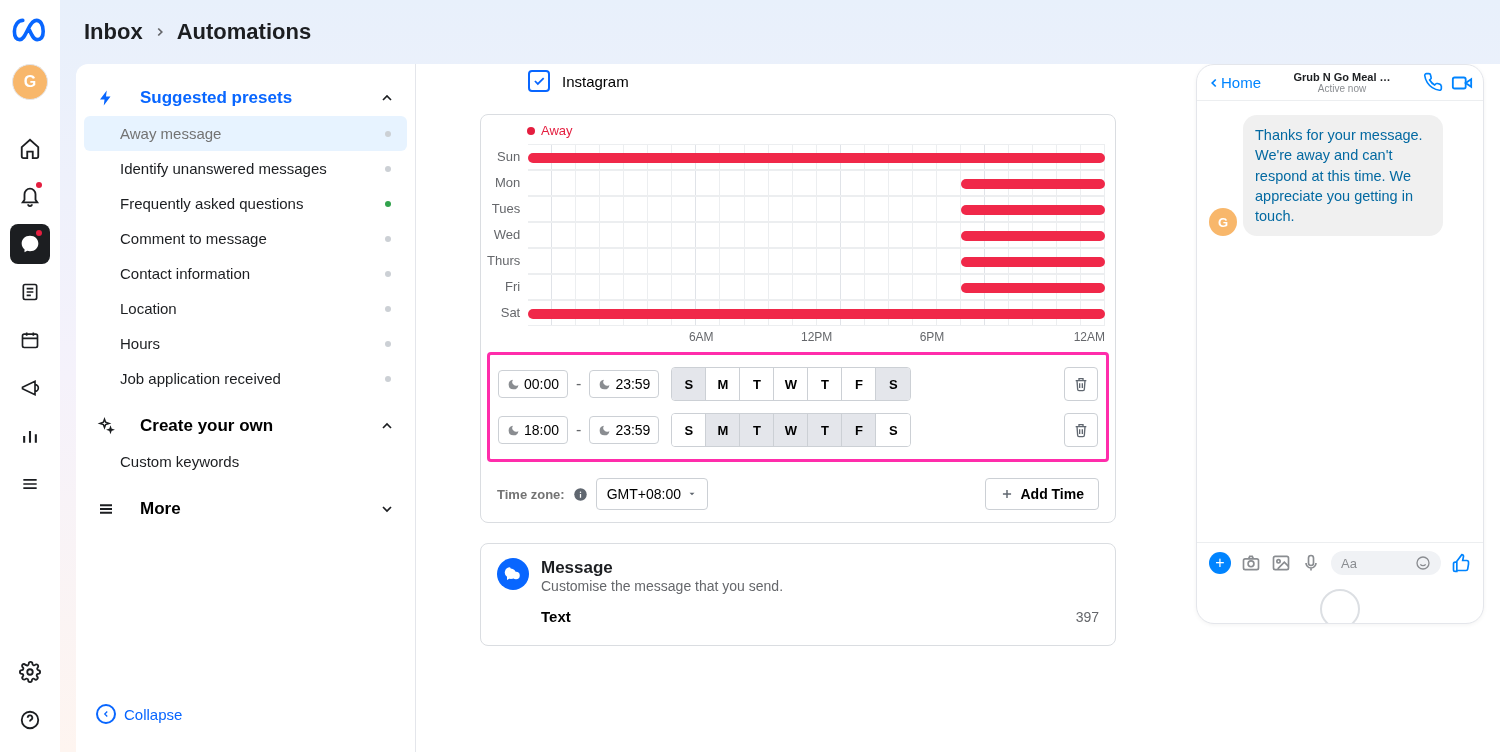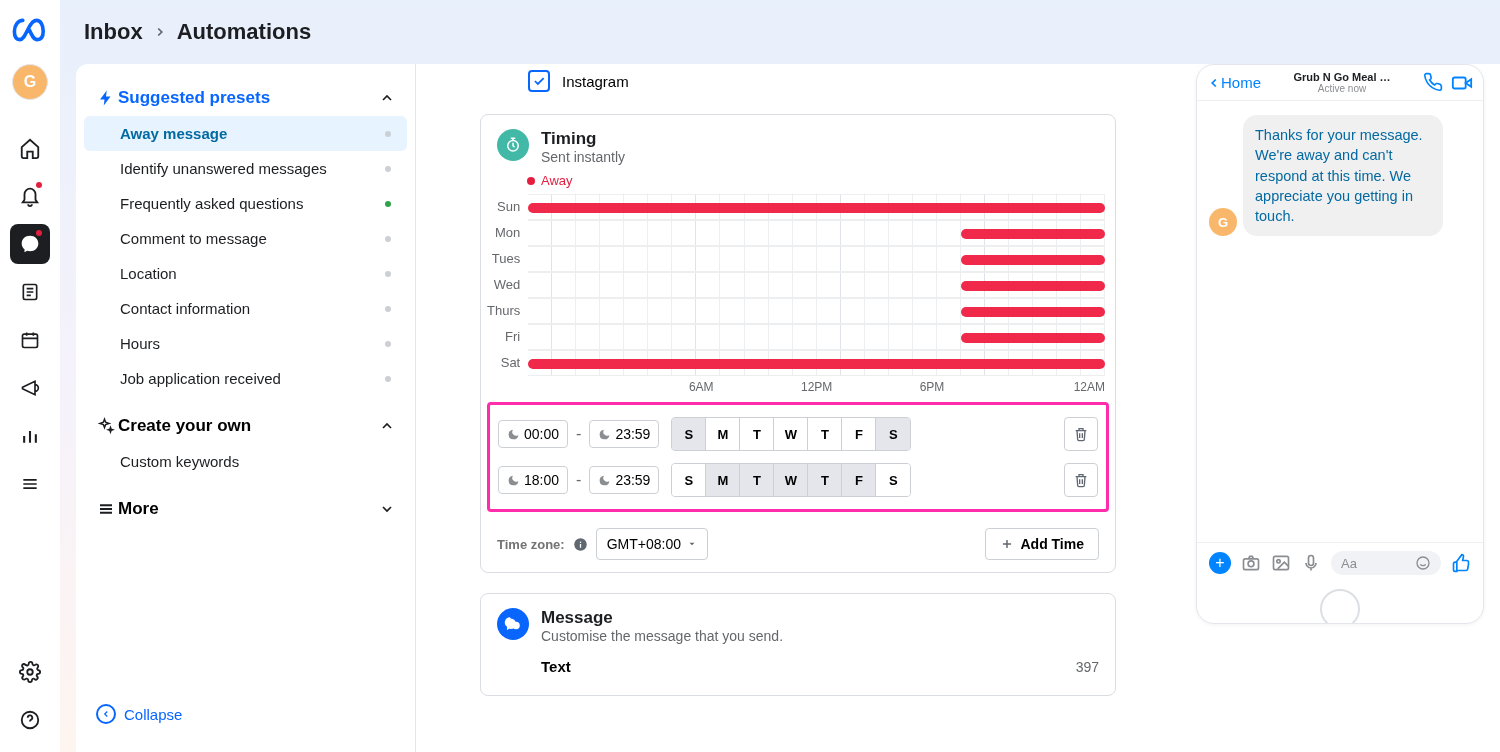--- a/index.html
+++ b/index.html
@@ -22,27 +22,27 @@
     .breadcrumb { display: flex; align-items: center; gap: 10px; font-size: 22px; }
     .breadcrumb .bc-item { color: #1c1e21; font-weight: 600; }
     .breadcrumb .bc-sep { color: #65676b; }
     .breadcrumb .bc-last { font-weight: 700; }
     
     .content-wrap { flex: 1; background: #fff; border-radius: 12px 0 0 0; display: flex; overflow: hidden; margin-left: 16px; }
     
     
     .sidebar { width: 340px; border-right: 1px solid #e4e6eb; display: flex; flex-direction: column; padding: 16px 8px; }
     .sb-section { margin-bottom: 12px; }
-    .sb-head { display: flex; align-items: center; gap: 2px; padding: 8px 12px; font-size: 17px; font-weight: 600; cursor: pointer; }
+    .sb-head { display: flex; align-items: center; gap: 24px; padding: 8px 12px; font-size: 17px; font-weight: 600; cursor: pointer; }
     .sb-head .sb-icon { width: 20px; height: 20px; display: flex; align-items: center; justify-content: center; }
     .sb-head.blue { color: #0866ff; }
     .sb-head .chev { margin-left: auto; color: #1c1e21; }
     .sb-list { display: flex; flex-direction: column; }
     .sb-item { display: flex; align-items: center; padding: 9px 16px 9px 36px; font-size: 15px; color: #1c1e21; cursor: pointer; border-radius: 6px; position: relative; }
-    .sb-item.active { background: #e7f3ff; color: #0369a1; font-weight: 700; }
+    .sb-item.active { background: #e7f3ff; color: #737373; font-weight: 400; }
     .sb-item .status-dot { margin-left: auto; width: 6px; height: 6px; border-radius: 50%; }
     .sb-item .status-dot.green { background: #31a24c; }
     .sb-item .status-dot.grey { background: #ccd0d5; }
     
     .sb-footer { margin-top: auto; display: flex; align-items: center; gap: 8px; padding: 12px; color: #0866ff; font-size: 15px; cursor: pointer; }
     .sb-footer .circ { width: 20px; height: 20px; border: 2px solid #0866ff; border-radius: 50%; display: flex; align-items: center; justify-content: center; }
     
     
     .panel { flex: 1; overflow-y: auto; padding: 0 64px; }
     .card { border: 1px solid #dadde1; border-radius: 8px; background: #fff; margin-bottom: 20px; }
@@ -230,25 +230,25 @@
               </div>
               <div class="sb-item">
                 <span>Frequently asked questions</span>
                 <span class="status-dot green"></span>
               </div>
               <div class="sb-item">
                 <span>Comment to message</span>
                 <span class="status-dot grey"></span>
               </div>
               <div class="sb-item">
+                <span>Contact information</span>
+                <span class="status-dot grey"></span>
+              </div>
+              <div class="sb-item">
                 <span>Location</span>
-                <span class="status-dot grey"></span>
-              </div>
-              <div class="sb-item">
-                <span>Contact information</span>
                 <span class="status-dot grey"></span>
               </div>
               <div class="sb-item">
                 <span>Hours</span>
                 <span class="status-dot grey"></span>
               </div>
               <div class="sb-item">
                 <span>Job application received</span>
                 <span class="status-dot grey"></span>
               </div>
@@ -308,32 +308,20 @@
             <span class="chk">
               <svg width="14" height="14" viewBox="0 0 24 24" fill="none" stroke="currentColor" stroke-width="3">
                   <path d="M5 12l5 5L20 7"></path>
                 </svg>
             </span>
             <span style="font-size:15px">Instagram</span>
           </div>
         </div>
 
         <div class="card">
-          <div class="card-head">
-            <div class="card-icon teal">
-              <svg width="18" height="18" viewBox="0 0 24 24" fill="none" stroke="#fff" stroke-width="2">
-                  <circle cx="12" cy="13" r="7"></circle>
-                  <path d="M12 9v4l2 2M9 3h6M12 3v3"></path>
-                </svg>
-            </div>
-            <div class="card-titles">
-              <div class="t1">Timing</div>
-              <div class="t2">Sent instantly</div>
-            </div>
-          </div>
           <div class="away-legend">
             <span class="d"></span>
             <span>Away</span>
           </div>
           <div class="schedule">
             <div class="days-col" id="days-col">
                 <div>Sun</div>
                 <div>Mon</div>
                 <div>Tues</div>
                 <div>Wed</div>

